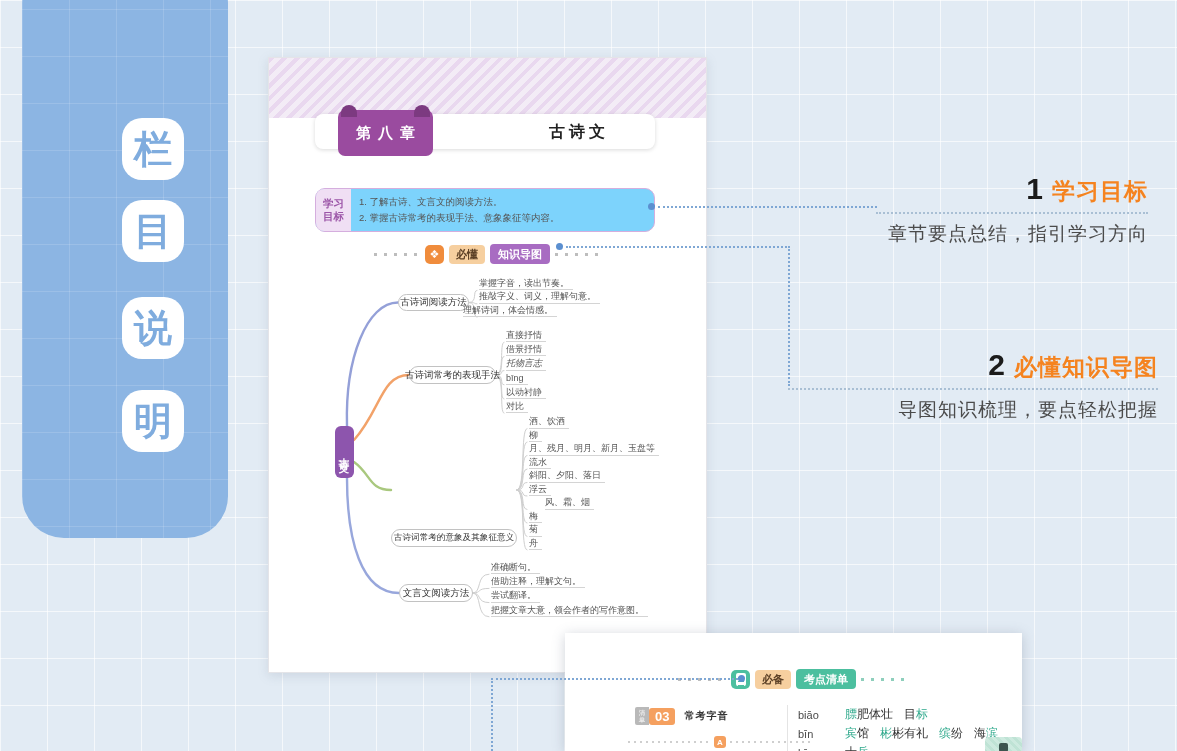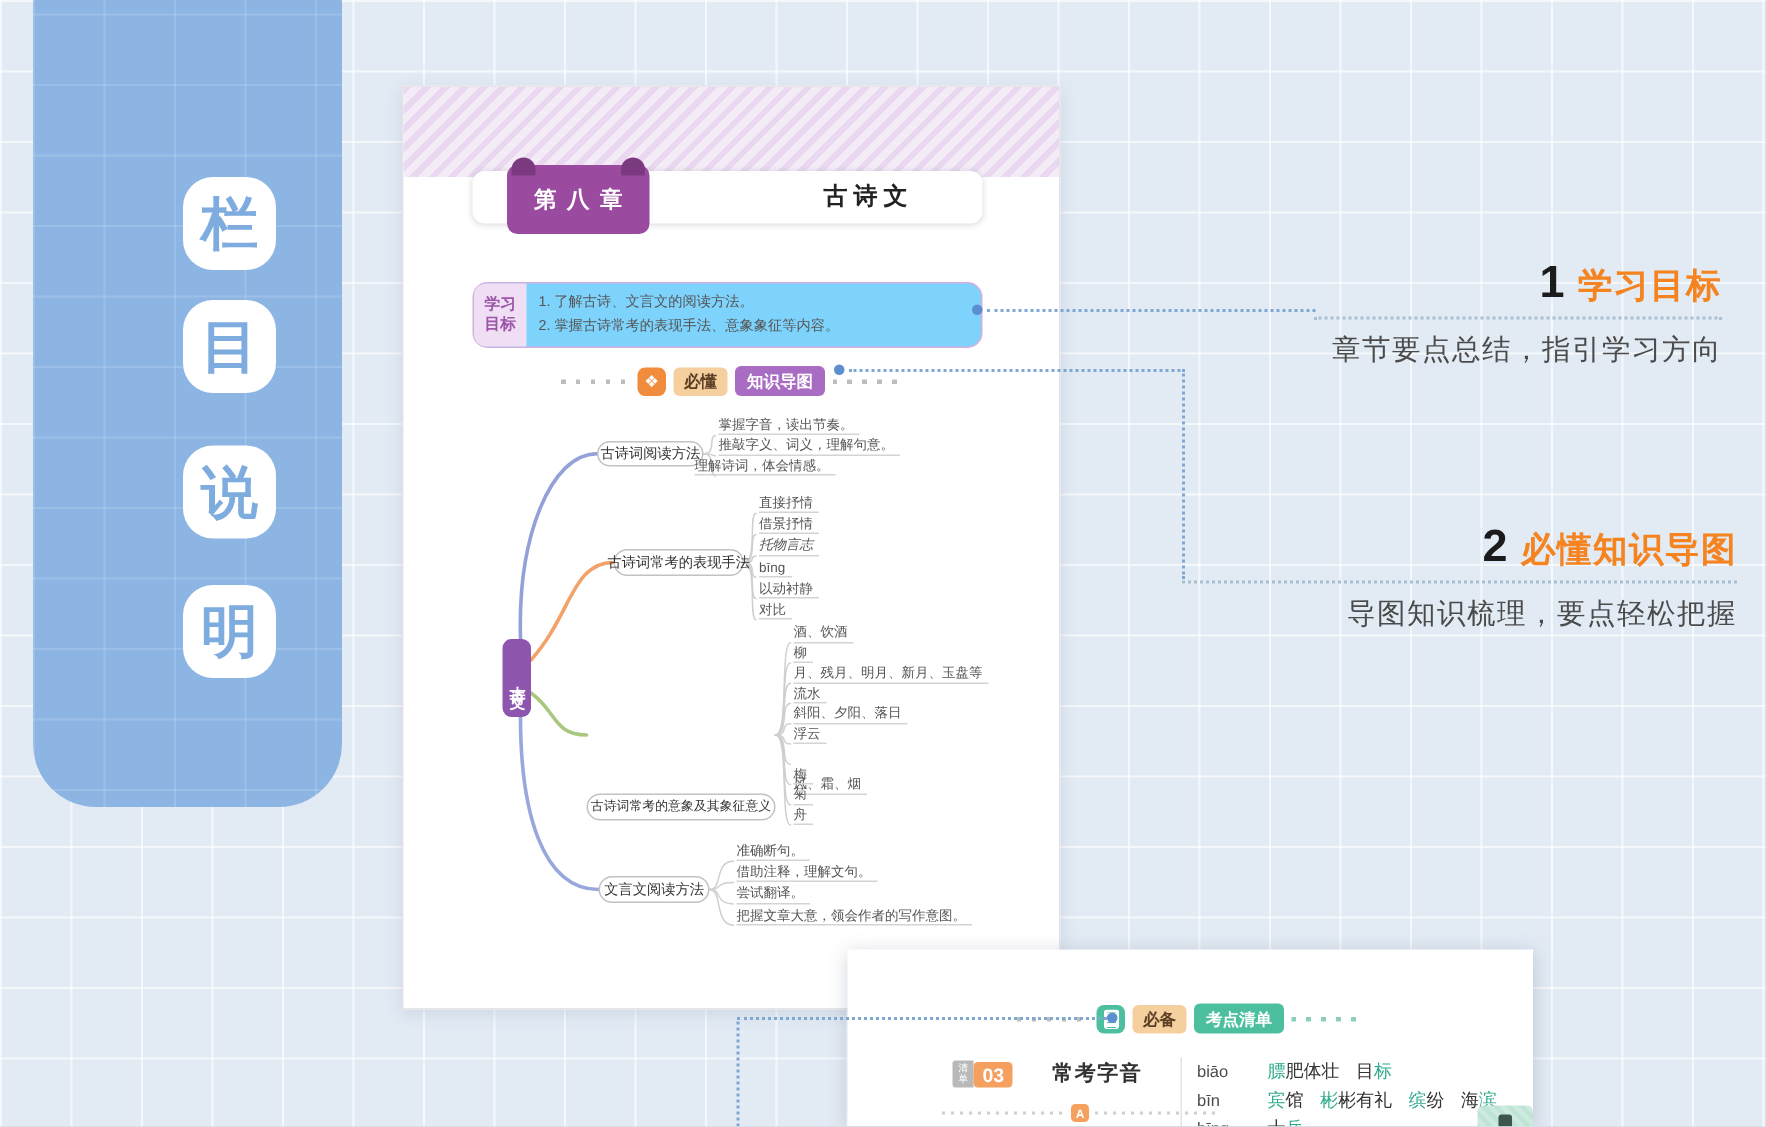--- a/index.html
+++ b/index.html
@@ -67,21 +67,21 @@
     white-space:nowrap; padding-right:4px; }
   
   .page2{ position:absolute; left:565px; top:633px; width:457px; height:118px; background:#fff;
     box-shadow:0 2px 12px rgba(95,105,130,.3); z-index:5; overflow:hidden; }
   .p2-badge{ top:36px; left:0; right:0; justify-content:center; }
   .list-head{ position:absolute; left:70px; top:74px; display:flex; align-items:center; }
   .list-label{ width:14px; background:#b9b9b9; color:#fff; font-size:6.5px; line-height:7px;
     text-align:center; padding:2px 0; border-radius:2px 0 0 2px; }
   .list-num{ background:#f5a05f; color:#fff; font-size:13px; font-weight:bold; padding:1px 6px;
     border-radius:3px; }
-  .list-title{ margin-left:26px; font-size:14px; font-weight:bold; color:#333; letter-spacing:1px; }
+  .list-title{ margin-left:9px; font-size:10px; font-weight:bold; color:#333; letter-spacing:1px; }
   .p2-divider{ position:absolute; left:63px; top:103px; width:184px; display:flex; align-items:center; gap:4px; }
   .p2-divider .dots{ flex:1; height:2px; background:repeating-linear-gradient(90deg,#cfcfcf 0 2px,transparent 2px 6px); }
   .letter-badge{ width:12px; height:12px; background:#f5a05f; border-radius:3px; color:#fff;
     font-size:8px; font-weight:bold; display:flex; align-items:center; justify-content:center; }
   .vsep{ position:absolute; left:222px; top:72px; height:46px; border-left:1px solid #e4e4e4; }
   #entries{ position:absolute; left:233px; top:72px; }
   .entry{ display:flex; height:19px; align-items:center; }
   .entry .py{ width:47px; font-size:11px; color:#4a4a4a; }
   .entry .word{ font-size:12px; color:#333; margin-right:11px; white-space:nowrap; }
   .entry .hl{ color:#2fa98c; }
@@ -189,21 +189,21 @@
         <div class="mm-leaf" style="left: 237px; top: 312.6px; height: 14.2px; line-height: 14.2px;">bīng</div>
         <div class="mm-leaf" style="left: 237px; top: 326.8px; height: 14.2px; line-height: 14.2px;">以动衬静</div>
         <div class="mm-leaf" style="left: 237px; top: 341px; height: 14.2px; line-height: 14.2px;">对比</div>
         <div class="mm-node" style="left: 122px; top: 423px; width: 126px; height: 18px; font-size: 8.6px; margin-top: 48px;">古诗词常考的意象及其象征意义</div>
         <div class="mm-leaf" style="left: 260px; top: 357px; height: 13.5px; line-height: 13.5px;">酒、饮酒</div>
         <div class="mm-leaf" style="left: 260px; top: 370.5px; height: 13.5px; line-height: 13.5px;">柳</div>
         <div class="mm-leaf" style="left: 260px; top: 384px; height: 13.5px; line-height: 13.5px;">月、残月、明月、新月、玉盘等</div>
         <div class="mm-leaf" style="left: 260px; top: 397.5px; height: 13.5px; line-height: 13.5px;">流水</div>
         <div class="mm-leaf" style="left: 260px; top: 411px; height: 13.5px; line-height: 13.5px;">斜阳、夕阳、落日</div>
         <div class="mm-leaf" style="left: 260px; top: 424.5px; height: 13.5px; line-height: 13.5px;">浮云</div>
-        <div class="mm-leaf" style="left: 260px; top: 438px; height: 13.5px; line-height: 13.5px; margin-top: 20px;">风、霜、烟</div>
+        <div class="mm-leaf" style="left: 276px; top: 438px; height: 13.5px; line-height: 13.5px;">风、霜、烟</div>
         <div class="mm-leaf" style="left: 260px; top: 451.5px; height: 13.5px; line-height: 13.5px;">梅</div>
         <div class="mm-leaf" style="left: 260px; top: 465px; height: 13.5px; line-height: 13.5px;">菊</div>
         <div class="mm-leaf" style="left: 260px; top: 478.5px; height: 13.5px; line-height: 13.5px;">舟</div>
         <div class="mm-node" style="left: 130px; top: 526px; width: 74px; height: 18px; font-size: 9.5px;">文言文阅读方法</div>
         <div class="mm-leaf" style="left: 222px; top: 502px; height: 14.2px; line-height: 14.2px;">准确断句。</div>
         <div class="mm-leaf" style="left: 222px; top: 516.2px; height: 14.2px; line-height: 14.2px;">借助注释，理解文句。</div>
         <div class="mm-leaf" style="left: 222px; top: 530.4px; height: 14.2px; line-height: 14.2px;">尝试翻译。</div>
         <div class="mm-leaf" style="left: 222px; top: 544.6px; height: 14.2px; line-height: 14.2px;">把握文章大意，领会作者的写作意图。</div>
       </div>
   </div>

